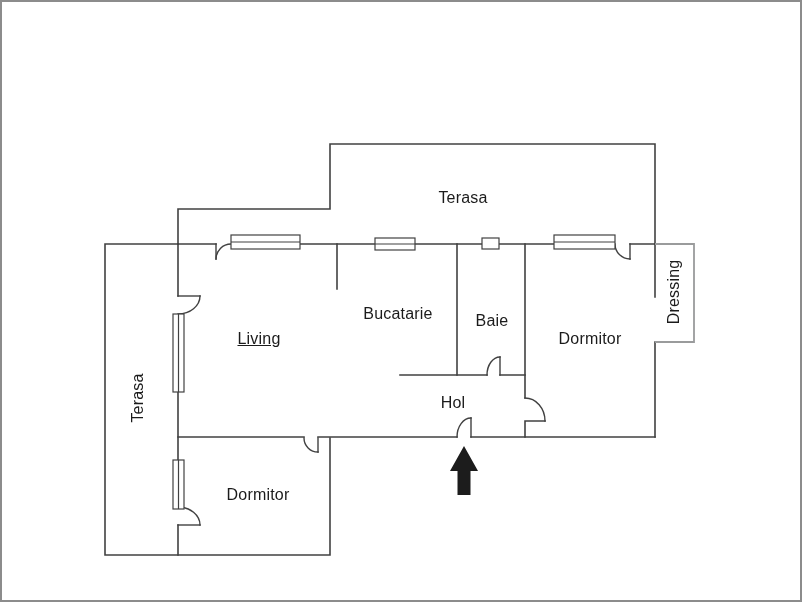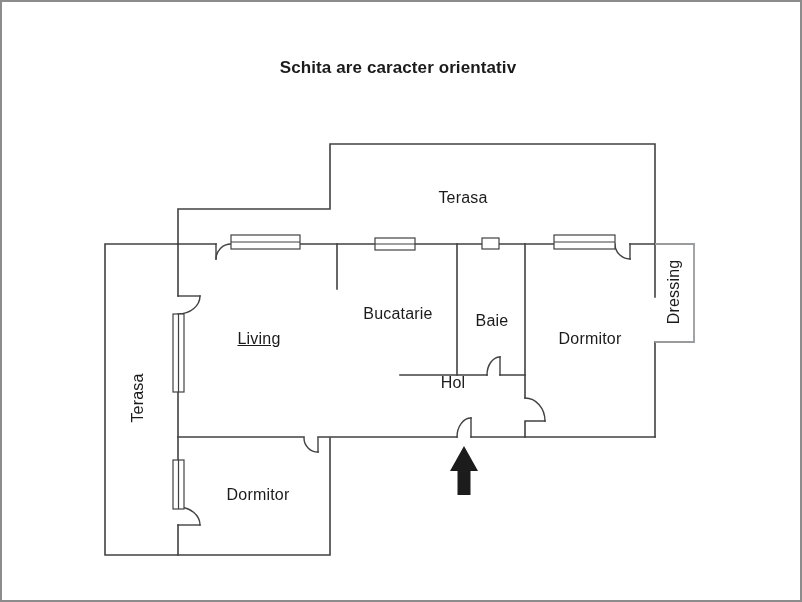--- a/index.html
+++ b/index.html
@@ -134,32 +134,31 @@
 
       <g>
         <rect x="171" y="458" width="11" height="49"></rect>
         <line x1="176.5" y1="458" x2="176.5" y2="507"></line>
       </g>
     </g>
 
     <polygon points="462,444 476,469 468.5,469 468.5,493 455.5,493 455.5,469 448,469" fill="#1c1c1c" stroke="none"></polygon>
   </svg>
 
-  <div class="title" style="left:396px;top:66px;">Schita are caracter orientativ</div>
 
   <div class="label" style="left:461px;top:196px;">Terasa</div>
 
   <div class="label vertical" style="left:136px;top:396px;">Terasa</div>
 
   <div class="label" style="left:257px;top:337px;text-decoration:underline;">Living</div>
 
   <div class="label" style="left:396px;top:312px;">Bucatarie</div>
 
   <div class="label" style="left:490px;top:319px;">Baie</div>
 
-  <div class="label" style="left:451px;top:381px;">Hol</div>
+  <div class="label" style="left:451px;top:401px;">Hol</div>
 
   <div class="label" style="left:588px;top:337px;">Dormitor</div>
 
   <div class="label" style="left:256px;top:493px;">Dormitor</div>
 
   <div class="label vertical" style="left:672px;top:290px;">Dressing</div>
 </div>
 
 </body></html>

